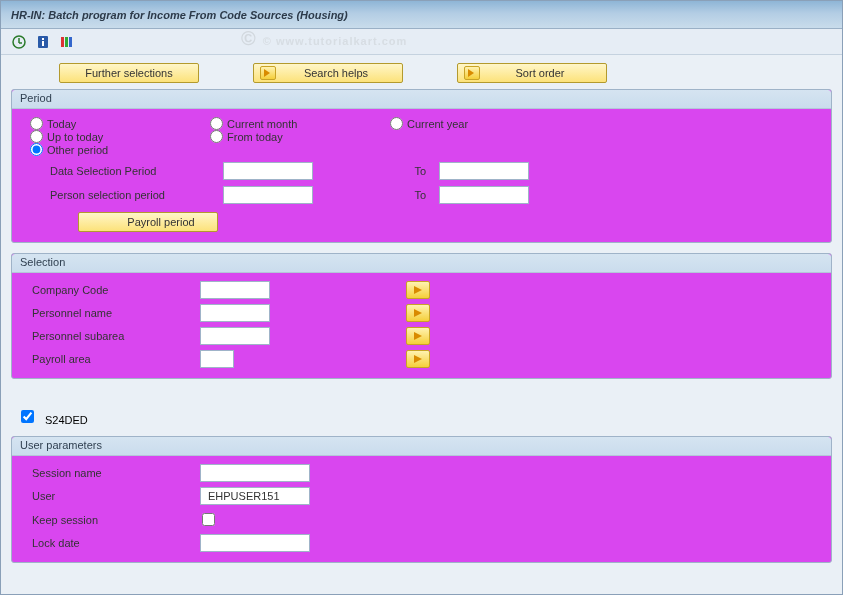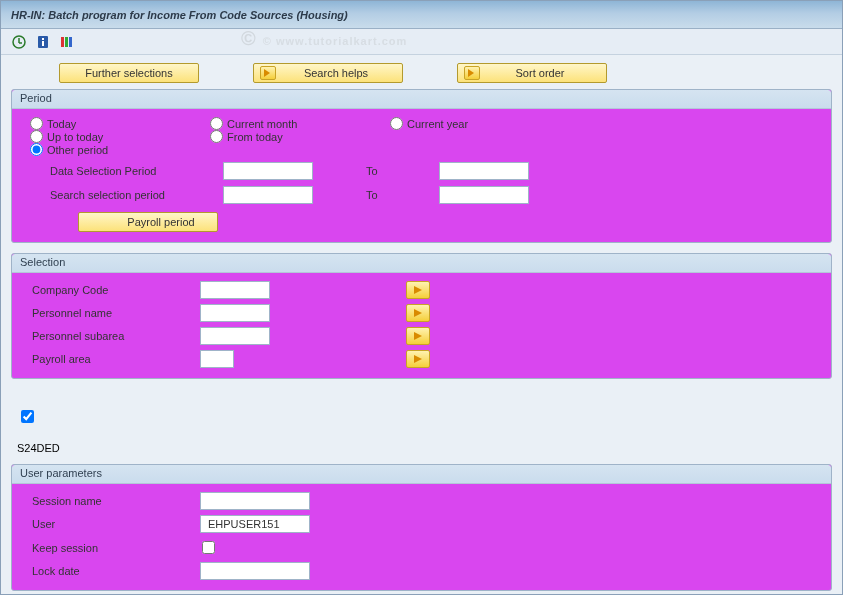--- a/index.html
+++ b/index.html
@@ -48,30 +48,30 @@
   .radio-grid { display: grid; grid-template-columns: 180px 180px 180px; row-gap: 0; margin-left: 8px; margin-top:4px; }
   .radio-item { display: flex; align-items: center; gap: 4px; color: #333; }
   .radio-item input { margin: 0; }
   .field-row { display: flex; align-items: center; margin-top: 6px; margin-left: 28px; gap: 13px; }
   .field-label { width: 160px; color: #333; }
   .text-input {
     height: 18px; background: #fff; border: 1px solid #9fb3c8; padding: 0 4px;
     font-size: 11px; color: #333;
   }
   .w90 { width: 90px; } .w70 { width: 70px; } .w50 { width: 34px; } .w110 { width:110px;padding-left:7px; }
-  .to-label { width: 100px; text-align: left; padding-left: 40px; color:#333;}
+  .to-label { width: 100px; text-align: right; padding-left: 40px; color:#333;}
   .small-label { width: 160px; margin-left: 10px; color:#333;}
   .sel-row { display:flex; align-items:center; gap:8px; margin-top:5px; }
   .arrow-btn {
     width: 24px; height: 18px; background: linear-gradient(to bottom,#fff2b0,#f5cf3a);
     border: 1px solid #c9a326; border-radius: 2px; display:flex; align-items:center; justify-content:center;
     cursor:pointer;
   }
   .arrow-btn svg { width:10px; height:10px; }
-  .checkbox-row { display:flex; align-items:flex-start; gap:16px; margin: 4px 0 10px 6px; flex-direction: column; }
+  .checkbox-row { display:flex; align-items:flex-end; gap:8px; margin: 4px 0 10px 6px; }
   .watermark {
     position: absolute; top: 24px; left: 240px; color: #d7dde3; font-size: 22px;
     font-weight: bold; pointer-events: none; letter-spacing: 1px;
   }
   .watermark .c { color:#d2d8de; font-size:20px; margin-right:6px;}
 </style>
 </head>
 <body>
 
 <div class="window">
@@ -147,21 +147,21 @@
             <span>Other period</span>
           </label>
       </div>
       <div class="field-row">
         <span class="field-label">Data Selection Period</span>
         <input class="text-input w90" style="">
         <span class="to-label">To</span>
         <input class="text-input w90" style="">
       </div>
       <div class="field-row">
-        <span class="field-label">Search selection period</span>
+        <span class="field-label">Person selection period</span>
         <input class="text-input w90" style="">
         <span class="to-label">To</span>
         <input class="text-input w90" style="">
       </div>
       <div style="margin-top:8px; margin-left:8px;">
         <div class="yellow-btn" style="width:140px; justify-content:center;padding-left:36px;">
           <span>Payroll period</span>
         </div>
       </div>
     </div>

